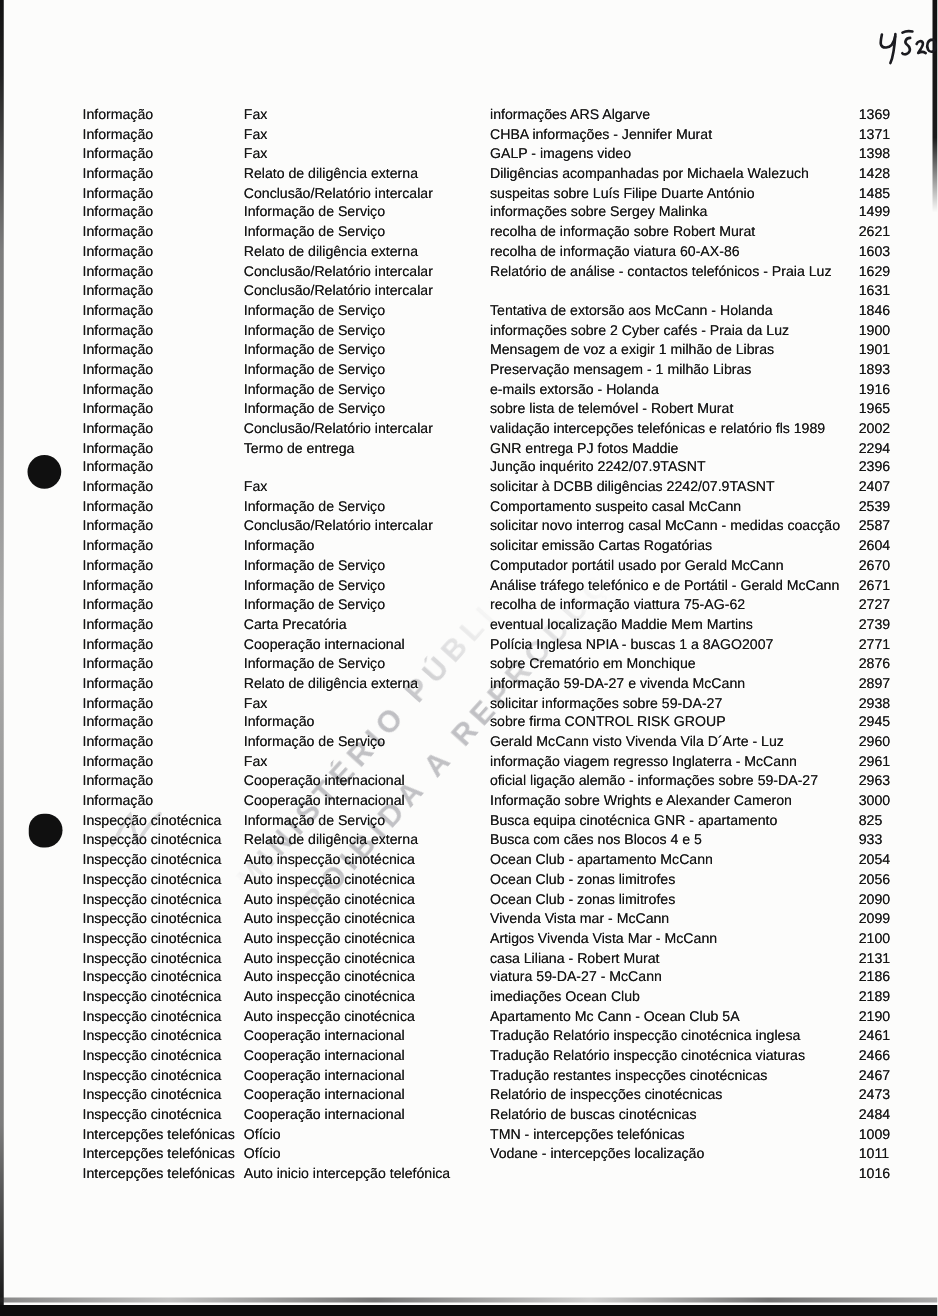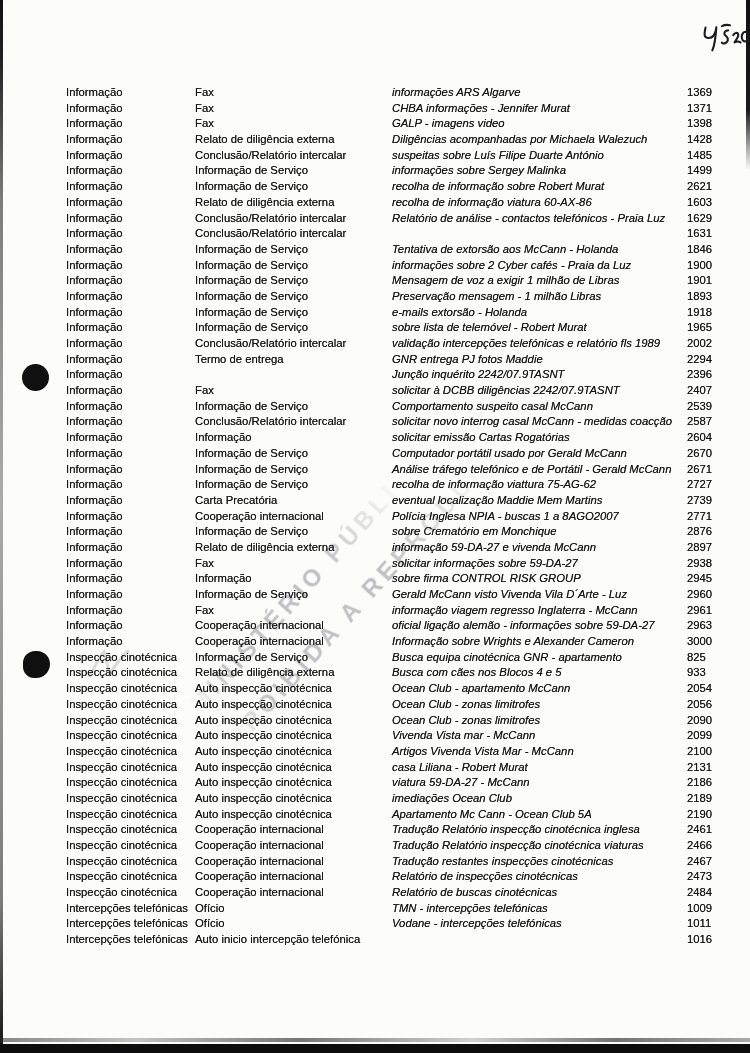--- a/index.html
+++ b/index.html
@@ -39,21 +39,21 @@
   .faint-mark{position:absolute;left:86px;top:646px;opacity:.5;}
   
   .doc-table{
     position:absolute;left:66px;top:85px;right:13px;
     font-size:11.3px;color:#151515;
     text-shadow:0 0 .4px rgba(10,10,10,.75);
   }
   .row{display:flex;align-items:flex-start;line-height:15.7px;height:15.7px;}
   .c1{width:129px;flex:none;}
   .c2{width:197px;flex:none;}
-  .c3{flex:1;min-width:0;font-style:italic;}
+  .c3{flex:1;min-width:0;}
   .c4{width:50px;flex:none;text-align:left;}
 </style>
 </head>
 <body>
 
 <div class="page">
 
   <div class="edge-left"></div>
   <div class="edge-right-top"></div>
   <div class="edge-bottom-line"></div>
@@ -168,21 +168,21 @@
       <div class="row">
       <span class="c1">Informação</span>
       <span class="c2">Informação de Serviço</span>
       <span class="c3">Preservação mensagem - 1 milhão Libras</span>
       <span class="c4">1893</span>
     </div>
       <div class="row">
       <span class="c1">Informação</span>
       <span class="c2">Informação de Serviço</span>
       <span class="c3">e-mails extorsão - Holanda</span>
-      <span class="c4">1918</span>
+      <span class="c4">1916</span>
     </div>
       <div class="row">
       <span class="c1">Informação</span>
       <span class="c2">Informação de Serviço</span>
       <span class="c3">sobre lista de telemóvel - Robert Murat</span>
       <span class="c4">1965</span>
     </div>
       <div class="row">
       <span class="c1">Informação</span>
       <span class="c2">Conclusão/Relatório intercalar</span>
@@ -401,21 +401,21 @@
     </div>
       <div class="row">
       <span class="c1">Intercepções telefónicas</span>
       <span class="c2">Ofício</span>
       <span class="c3">TMN - intercepções telefónicas</span>
       <span class="c4">1009</span>
     </div>
       <div class="row">
       <span class="c1">Intercepções telefónicas</span>
       <span class="c2">Ofício</span>
-      <span class="c3">Vodane - intercepções telefónicas</span>
+      <span class="c3">Vodane - intercepções localização</span>
       <span class="c4">1011</span>
     </div>
       <div class="row">
       <span class="c1">Intercepções telefónicas</span>
       <span class="c2">Auto inicio intercepção telefónica</span>
       <span class="c3"></span>
       <span class="c4">1016</span>
     </div>
     </div>
 

